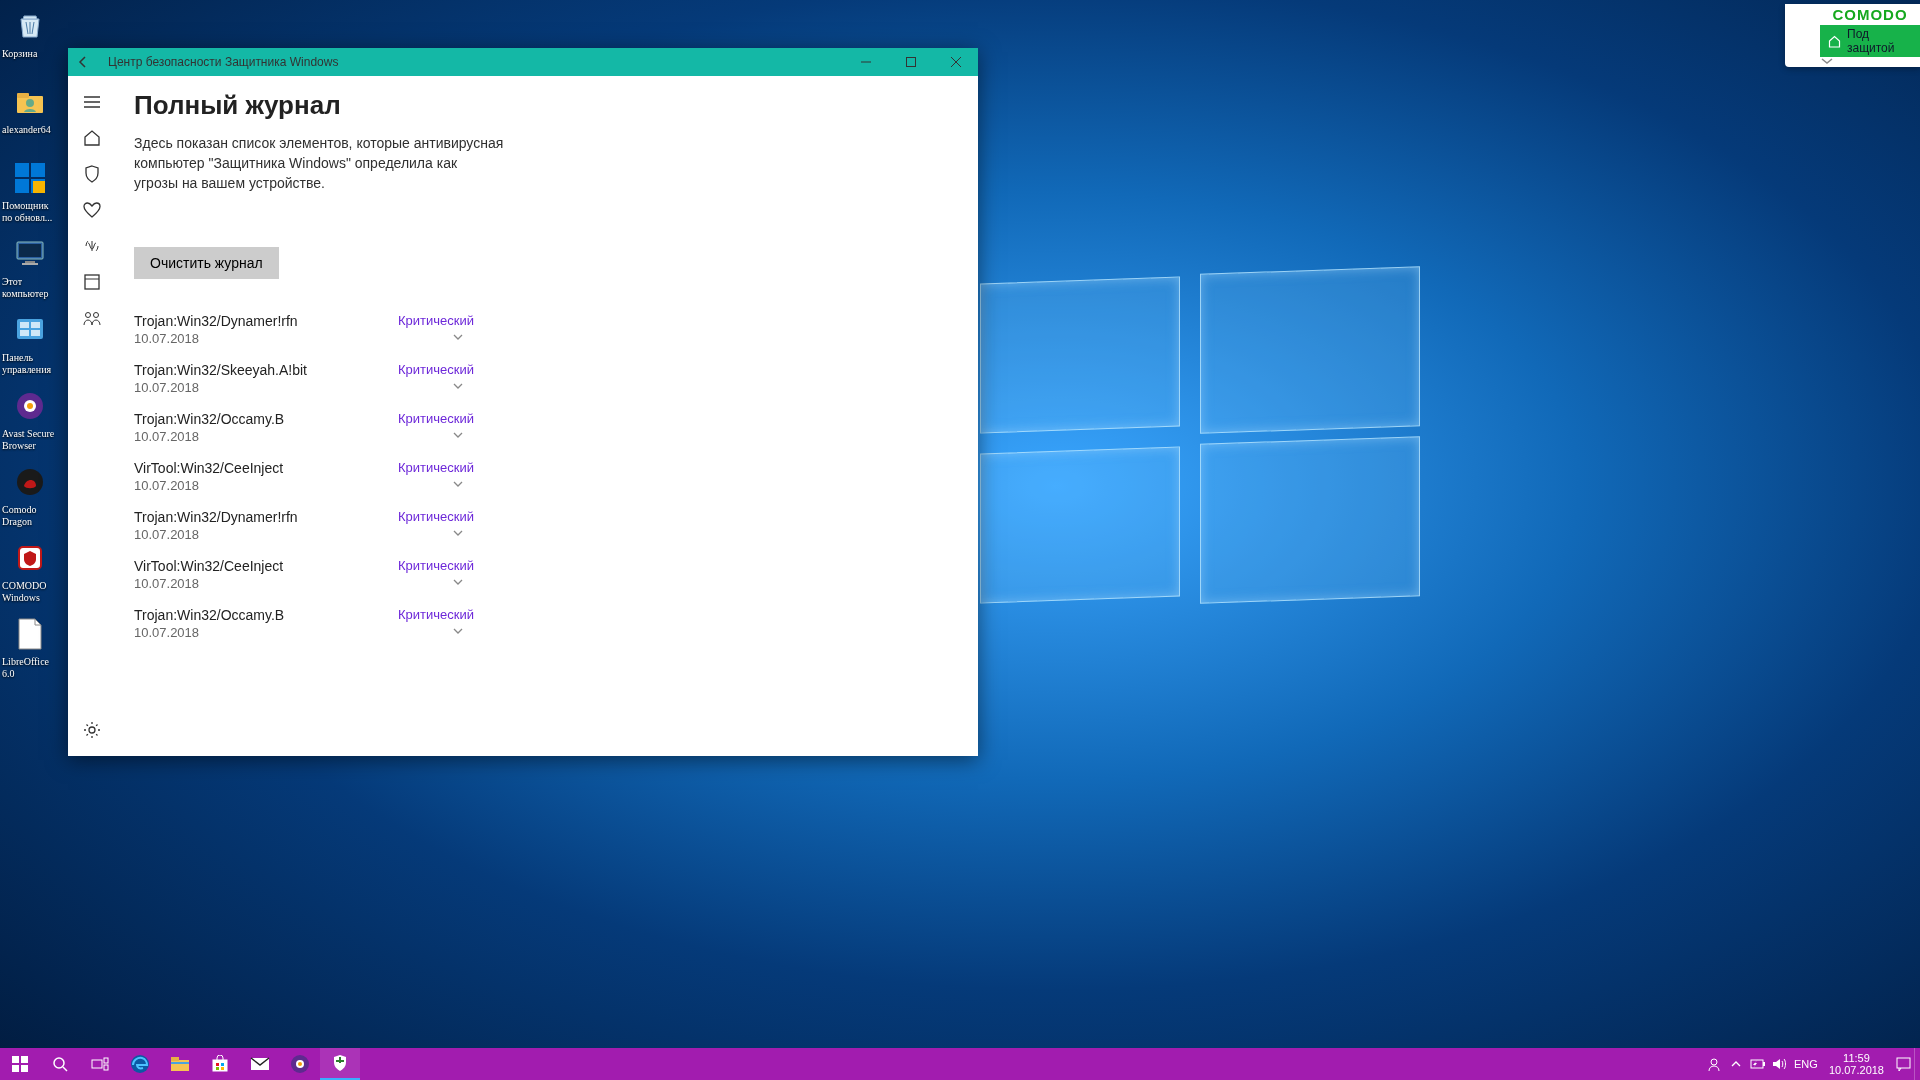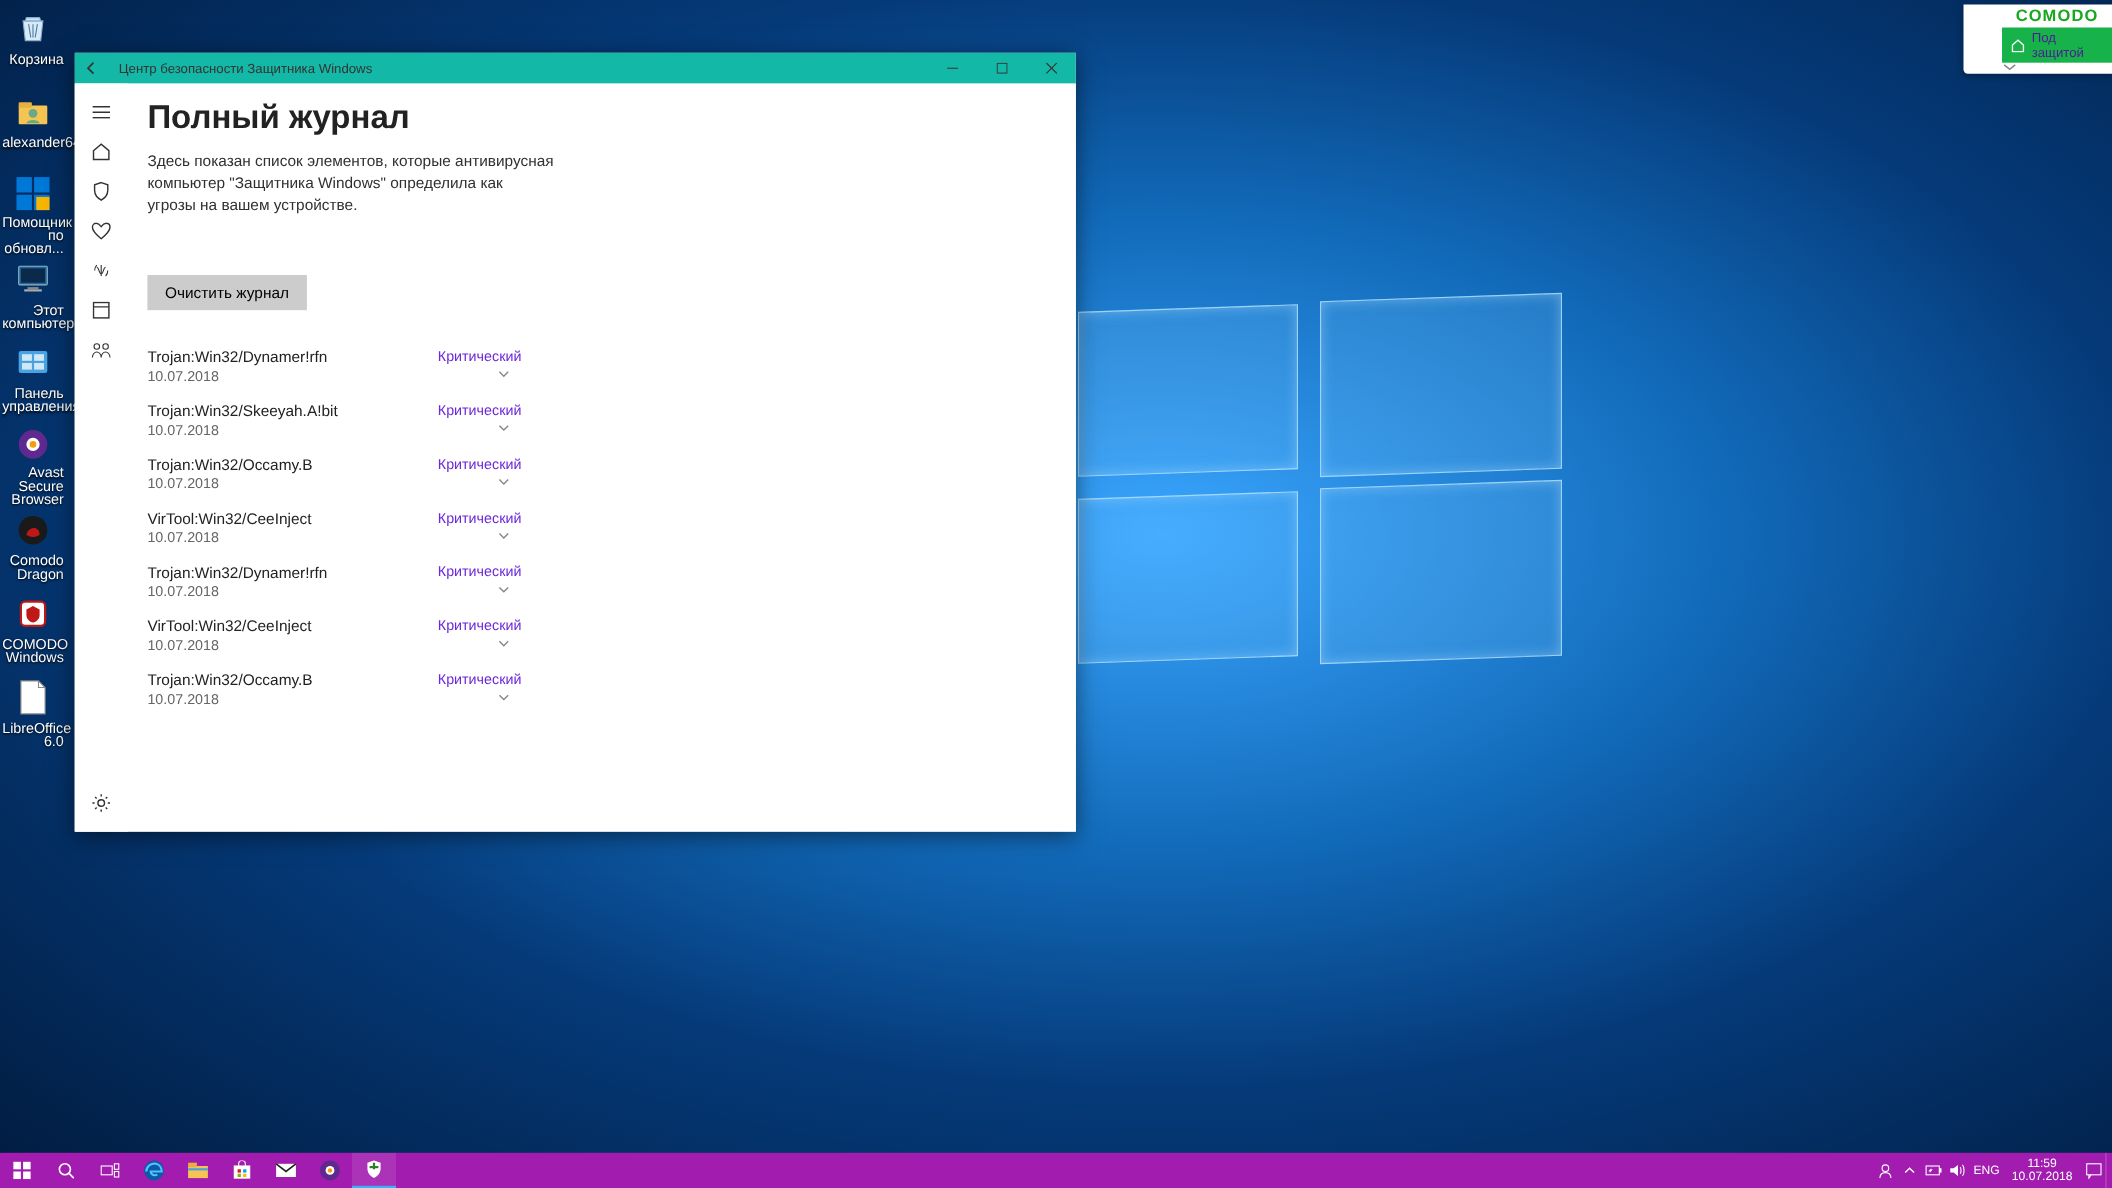--- a/index.html
+++ b/index.html
@@ -5,47 +5,47 @@
 * { box-sizing: border-box; margin: 0; padding: 0; }
 html, body { width: 1920px; height: 1080px; overflow: hidden; font-family: "Segoe UI", sans-serif; }
 body {
   background: radial-gradient(ellipse at 55% 45%, #3aa6ff 0%, #1169b8 35%, #053a79 60%, #011b3e 100%);
   position: relative;
 }
 
 .desktop-icons { position: absolute; left: 0; top: 0; width: 60px; padding: 4px 0 0 0; }
 .dicon { width: 60px; height: 76px; display:flex; flex-direction:column; align-items:center; justify-content:flex-start; margin-bottom:0; cursor:pointer; }
 .dicon .imgbox { width: 40px; height: 40px; display:flex; align-items:center; justify-content:center; margin-top:2px; }
-.dicon .lbl { color:#fff; font-size:13px; text-align:right; line-height:12px; text-shadow:0 1px 2px #000; margin-top:2px; width:56px; }
+.dicon .lbl { color:#fff; font-size:10px; text-align:left; line-height:12px; text-shadow:0 1px 2px #000; margin-top:2px; width:56px;font-family:Liberation Serif, serif; }
 
 .window { position:absolute; left:68px; top:48px; width:910px; height:708px; background:#fff; box-shadow:0 4px 20px rgba(0,0,0,0.5); display:flex; flex-direction:column; }
 .titlebar { height:28px; background:#14b8a6; display:flex; align-items:center; }
 .back { width:30px; height:28px; display:flex; align-items:center; justify-content:center; cursor:pointer; }
 .title { font-size:12px; color:#333; margin-left:10px; }
 .winctrls { margin-left:auto; display:flex; }
 .winctrl { width:45px; height:28px; display:flex; align-items:center; justify-content:center; cursor:pointer; }
 
 .winbody { flex:1; display:flex; background:#fff; }
 .sidebar { width:48px; background:#fff; display:flex; flex-direction:column; align-items:center; padding-top:8px; }
 .navbtn { width:40px; height:36px; display:flex; align-items:center; justify-content:center; cursor:pointer; color:#333; }
 .sidebar .spacer { flex:1; }
 .content { flex:1; padding:14px 20px 20px 18px; overflow-y:auto; color:#222; }
-.pgtitle { font-size:30px; font-weight:600; margin-bottom:12px; }
+.pgtitle { font-size:26px; font-weight:600; margin-bottom:12px; }
 .subtitle { font-size:14px; color:#303030; max-width:370px; line-height:20px; }
 .clearbtn { display:inline-block; margin-top:54px; background:#cccccc; border:none; padding:8px 16px; font-size:14px; cursor:pointer; }
 .threats { margin-top:26px; width:340px; }
 .threat { padding:8px 0 8px 0; cursor:pointer; position:relative; }
 .threat .tname { font-size:14px; color:#222; }
 .threat .tdate { font-size:13px; color:#666; margin-top:2px; }
 .threat .sev { position:absolute; right:0; top:8px; font-size:13px; color:#6d28d9; }
 .threat .chev { position:absolute; right:10px; top:28px; color:#888; font-size:12px; }
 
 .comodo { position:absolute; right:0; top:4px; width:135px; background:#fff; box-shadow:0 2px 6px rgba(0,0,0,0.3); border-radius:0 0 0 4px; font-size:12px;padding-left:35px; }
 .comodo .hdr { color:#16a81e; font-weight:bold; font-size:15px; text-align:center; padding:2px 0; letter-spacing:1px; font-family:Arial,sans-serif; }
-.comodo .status { background:#17b24a; color:#4c1d95; display:flex; align-items:center; gap:6px; padding:2px 8px; }
+.comodo .status { background:#17b24a; color:#0f172a; display:flex; align-items:center; gap:6px; padding:2px 8px; }
 .comodo .coll { text-align:center; color:#888; padding:0 0 2px 0; cursor:pointer; }
 
 .winlogo { position:absolute; left:980px; top:280px; width:440px; height:340px; opacity:0.95; }
 .winlogo .pane { position:absolute; background:rgba(120,200,255,0.22); border:1px solid rgba(185,230,255,0.85); box-shadow:0 0 12px rgba(170,220,255,0.5) inset; }
 .p1 { left:0; top:0; width:200px; height:150px; transform:skewY(-2deg); }
 .p2 { left:220px; top:-10px; width:220px; height:160px; transform:skewY(-2deg); }
 .p3 { left:0; top:170px; width:200px; height:150px; transform:skewY(-2deg); }
 .p4 { left:220px; top:160px; width:220px; height:160px; transform:skewY(-2deg); }
 
 .taskbar { position:absolute; left:0; bottom:0; width:1920px; height:32px; background:#a21caf; display:flex; align-items:center; }

